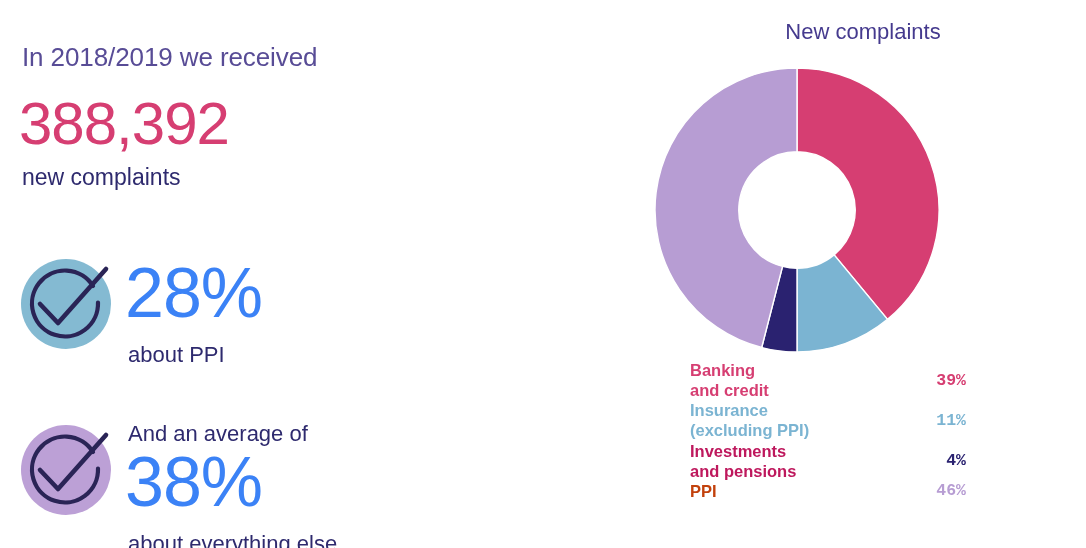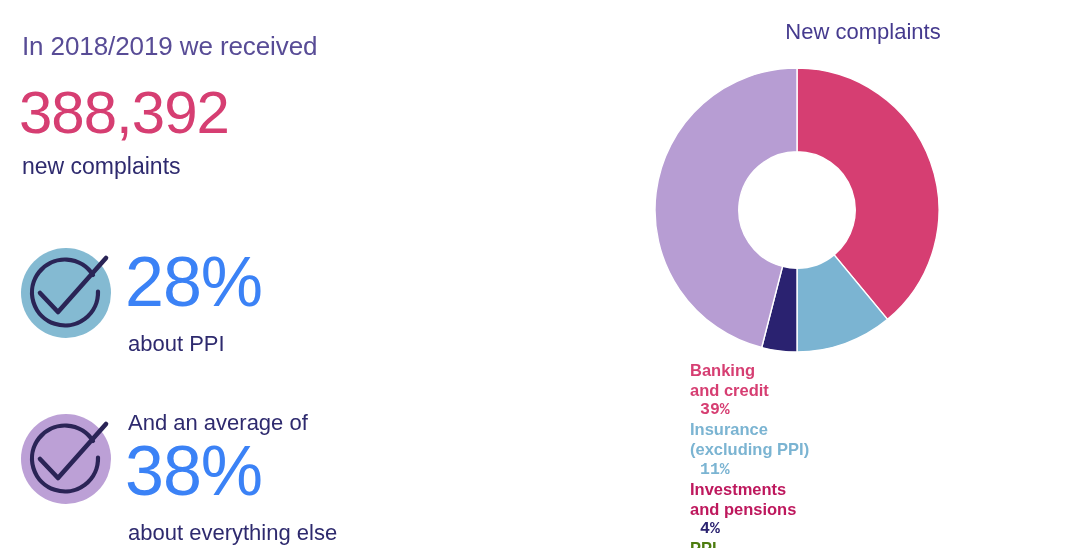--- a/index.html
+++ b/index.html
@@ -13,21 +13,21 @@
     position: relative;
     overflow: hidden;
     font-family: "Liberation Sans", sans-serif;
     -webkit-font-smoothing: antialiased;
   }
 
   
   .left-col {
     position: absolute;
     left: 0;
-    top: 5px;
+    top: 16px;
     width: 640px;
     height: 400px;
   }
 
   .headline {
     position: absolute;
     left: 22px;
     top: 26px;
     font-size: 26px;
     font-weight: 400;
@@ -143,23 +143,22 @@
   
   .legend {
     position: absolute;
     left: 50px;
     top: 360px;
     width: 276px;
   }
 
   .legend-row {
     display: flex;
-    align-items: flex-start;
+    align-items: center;
     justify-content: space-between;
-    flex-direction: column;
   }
 
   .legend-label {
     font-size: 16.5px;
     font-weight: bold;
     line-height: 1.22;
     white-space: pre-line;
   }
 
   .legend-value {
@@ -235,17 +234,17 @@
         <div class="legend-label" style="color: rgb(123, 180, 210);">Insurance
 (excluding PPI)</div>
         <div class="legend-value" style="color: rgb(123, 180, 210);">11%</div>
       </div>
       <div class="legend-row">
         <div class="legend-label" style="color: #be185d;">Investments
 and pensions</div>
         <div class="legend-value" style="color: rgb(42, 34, 112);">4%</div>
       </div>
       <div class="legend-row">
-        <div class="legend-label" style="color: #4d7c0f;">PPI</div>
+        <div class="legend-label" style="color: #c2410c;">PPI</div>
         <div class="legend-value" style="color: rgb(183, 157, 211);">46%</div>
       </div>
     </div>
 </div>
 
 </body></html>

